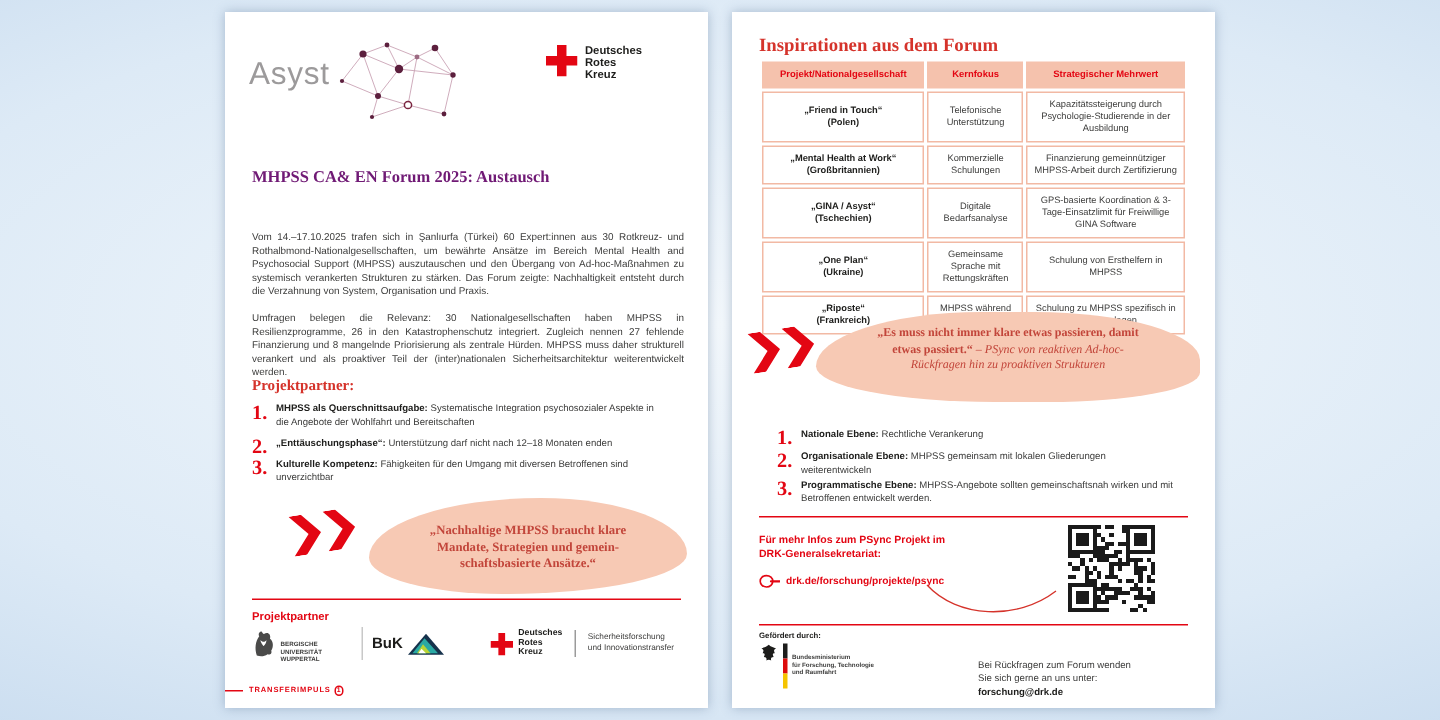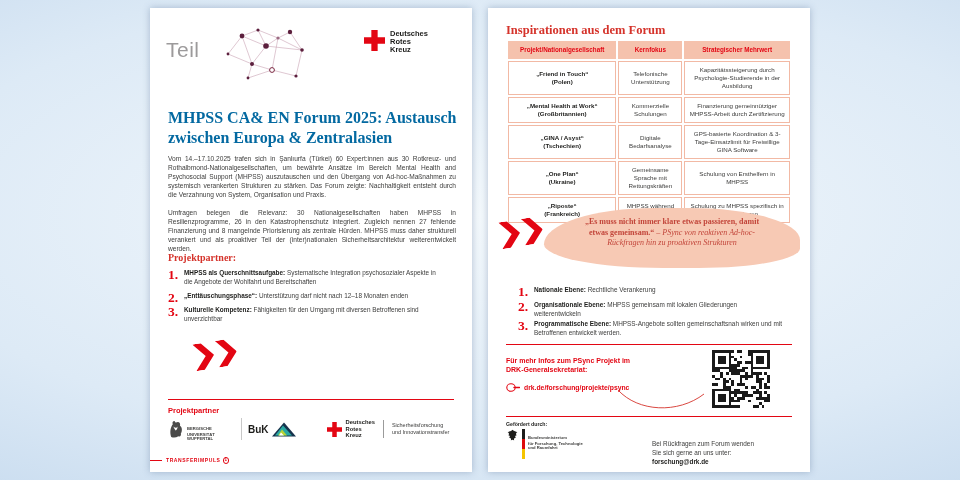--- a/index.html
+++ b/index.html
@@ -16,21 +16,21 @@
   .serif{font-family:Liberation Serif, serif}
 
   
   .psync{left:16px;top:16px;width:150px;height:58px}
   .psync-text{position:absolute;left:0;top:14px;font-size:21px;color:#9c9a9b;letter-spacing:.5px}
   .psync-net{position:absolute;left:52px;top:0}
   .drk-logo{display:flex;align-items:flex-start;gap:5px}
   #drk-top{left:214px;top:22px}
   .drk-name{font-weight:700;color:#1d1d1b;font-size:7.5px;line-height:8px}
   .drk-name span{display:block}
-  .title{left:18px;top:100px;width:294px;color:#0369a1;font-weight:700;font-size:16px;line-height:20px}
+  .title{left:18px;top:100px;width:294px;color:#701a75;font-weight:700;font-size:11px;line-height:20px}
   .title span{display:block;white-space:nowrap}
   .bodytext{left:18px;width:288px;font-size:6.6px;line-height:9px;text-align:justify}
   .p1{top:146px}.p2{top:200px}
   .sub-h{color:#d5332b;font-weight:700;font-size:10px}
   #kern-h{left:18px;top:244px}
   .numitem{display:flex;width:278px}
   .numitem .num{flex:none;width:16px;color:#e30613;font-weight:700;font-size:13.5px;line-height:12px;font-family:"Liberation Serif",serif}
   .numitem .txt{font-size:6.4px;line-height:8.6px}
   .numitem .txt b{color:#1d1d1b}
   #li1{left:18px;top:261px}#li2{left:18px;top:284px}#li3{left:18px;top:298px}
@@ -99,21 +99,21 @@
   .contact b{color:#1d1d1b}
 </style>
 </head>
 <body>
 
 <div>
 
   <div class="page" id="page-left">
 
     <div class="abs psync">
-      <span class="psync-text">Teil</span>
+      <span class="psync-text">Asyst</span>
       <svg class="psync-net" width="96" height="58" viewBox="0 0 96 58">
         <g stroke="#c9a3b4" stroke-width="0.6" fill="none">
           <path d="M10 30 L24 12 L40 6 L48 22 L60 14 L72 8 M24 12 L48 22 L34 40 L10 30 M34 40 L54 46 L60 14 M54 46 L78 52 L84 26 L60 14 M84 26 L72 8 M48 22 L84 26 M34 40 L30 54 L54 46 M40 6 L60 14 M24 12 L34 40"></path>
         </g>
         <g fill="#5c1f3d">
           <circle cx="24" cy="12" r="2.4"></circle>
             <circle cx="40" cy="6" r="1.6"></circle>
             <circle cx="48" cy="22" r="2.8"></circle>
           <circle cx="34" cy="40" r="2"></circle>
             <circle cx="72" cy="8" r="2.2"></circle>
@@ -133,21 +133,20 @@
       </svg>
       <div class="drk-name">
         <span>Deutsches</span>
         <span>Rotes</span>
         <span>Kreuz</span>
       </div>
     </div>
 
     <h1 class="abs title serif">
       <span>MHPSS CA&amp; EN Forum 2025: Austausch</span>
-      <span>zwischen Europa &amp; Zentralasien</span>
     </h1>
 
     <p class="abs bodytext p1">Vom 14.–17.10.2025 trafen sich in Şanlıurfa (Türkei) 60 Expert:innen aus 30 Rotkreuz- und Rothalbmond-Nationalgesellschaften, um bewährte Ansätze im Bereich Mental Health and Psychosocial Support (MHPSS) auszutauschen und den Übergang von Ad-hoc-Maßnahmen zu systemisch verankerten Strukturen zu stärken. Das Forum zeigte: Nachhaltigkeit entsteht durch die Verzahnung von System, Organisation und Praxis.</p>
     <p class="abs bodytext p2">Umfragen belegen die Relevanz: 30 Nationalgesellschaften haben MHPSS in Resilienzprogramme, 26 in den Katastrophenschutz integriert. Zugleich nennen 27 fehlende Finanzierung und 8 mangelnde Priorisierung als zentrale Hürden. MHPSS muss daher strukturell verankert und als proaktiver Teil der (inter)nationalen Sicherheitsarchitektur weiterentwickelt werden.</p>
 
     <h2 class="abs sub-h serif" id="kern-h">Projektpartner:</h2>
 
     <div class="abs numitem" id="li1">
       <span class="num">1.</span>
       <p class="txt"><b>MHPSS als Querschnittsaufgabe:</b> <span>Systematische Integration psychosozialer Aspekte in die Angebote der Wohlfahrt und Bereitschaften</span></p>
@@ -157,20 +156,27 @@
       <p class="txt"><b>„Enttäuschungsphase“:</b> <span>Unterstützung darf nicht nach 12–18 Monaten enden</span></p>
     </div>
     <div class="abs numitem" id="li3">
       <span class="num">3.</span>
       <p class="txt"><b>Kulturelle Kompetenz:</b> <span>Fähigkeiten für den Umgang mit diversen Betroffenen sind unverzichtbar</span></p>
     </div>
 
     <div class="abs chevrons" id="chev-left">
       <i class="chev"></i>
       <i class="chev"></i>
+    </div>
+    <div class="abs bubble" id="bubble-left">
+      <div>
+        <span class="q-b">„Nachhaltige MHPSS braucht klare</span>
+        <span class="q-b">Mandate, Strategien und gemein-</span>
+        <span class="q-b">schaftsbasierte Ansätze.“</span>
+      </div>
     </div>
 
     <div class="abs rline" id="rline-l"></div>
     <h3 class="abs partner-h">Projektpartner</h3>
 
     <div class="abs partners">
       <div class="buw">
         <svg width="16" height="20" viewBox="0 0 20 24">
           <path fill="#4a4a49" d="M4 22 C2 16 3 10 6 6 C5 4 6 2 8 2 C9 3 9 4 10 4 C13 2 16 4 15 8 C18 10 18 15 16 18 C17 20 15 22 13 21 C10 23 7 23 4 22 Z"></path>
           <path fill="#fff" d="M7 9 c1.5 2 4 2 5 0 c0 3 -2 5 -2.5 5 C9 13 7 11 7 9 Z"></path>
@@ -275,21 +281,21 @@
       </tr>
     </tbody>
       </table>
 
     <div class="abs chevrons" id="chev-right">
       <i class="chev"></i>
       <i class="chev"></i>
     </div>
     <div class="abs bubble" id="bubble-right">
       <span class="ln qb">„Es muss nicht immer klare etwas passieren, damit</span>
-      <span class="ln"><b class="qb">etwas gemeinsam.“</b> <i class="qi">– PSync von reaktiven Ad-hoc-</i></span>
+      <span class="ln"><b class="qb">etwas passiert.“</b> <i class="qi">– PSync von reaktiven Ad-hoc-</i></span>
       <span class="ln qi">Rückfragen hin zu proaktiven Strukturen</span>
     </div>
 
 
     <div class="abs numitem" id="ri1">
       <span class="num">1.</span>
       <p class="txt"><b>Nationale Ebene:</b> <span>Rechtliche Verankerung</span></p>
     </div>
     <div class="abs numitem" id="ri2">
       <span class="num">2.</span>

